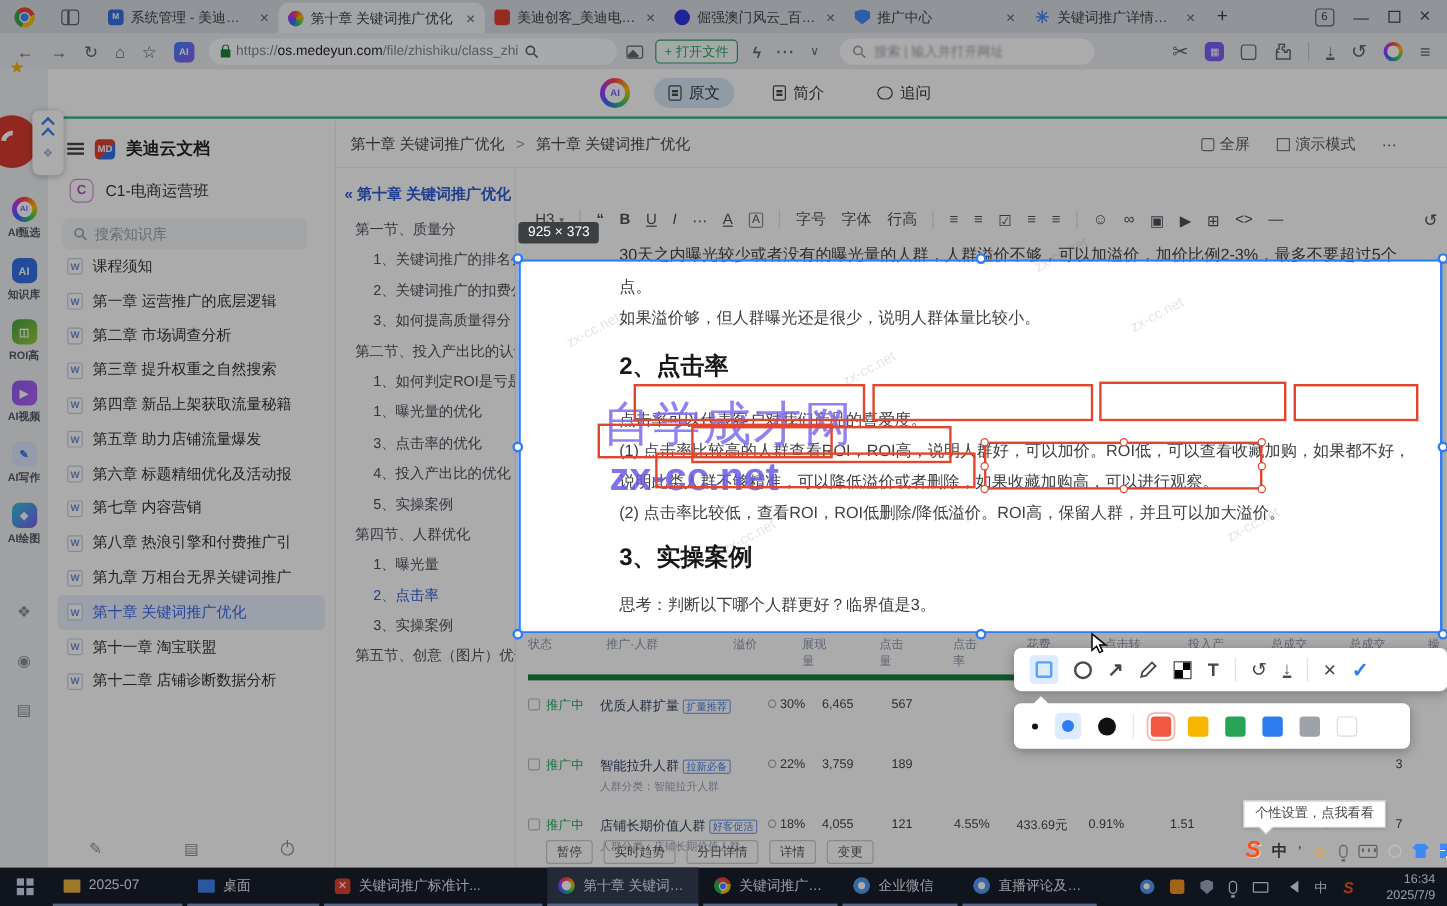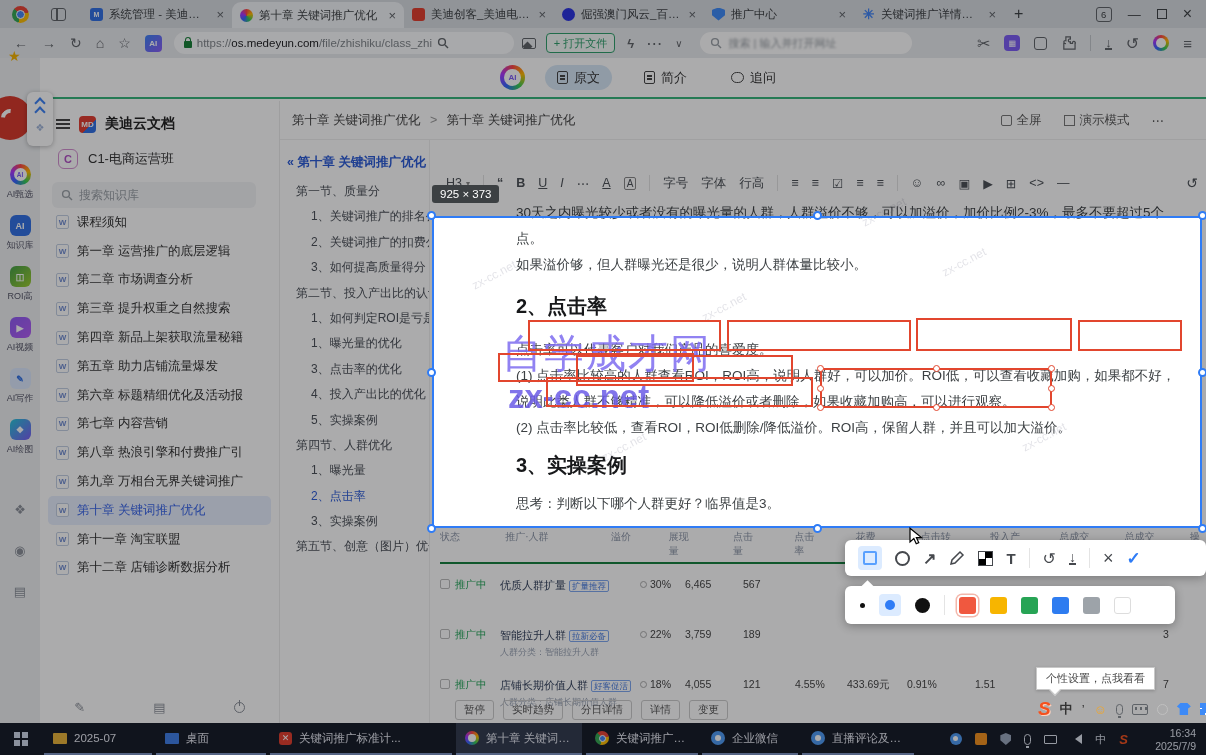--- a/index.html
+++ b/index.html
@@ -54,21 +54,21 @@
   .vdiv { width:1px; height:16px; background:#c3c7cc; }
   .dl-ic { font-size:13px; border-bottom:2px solid #5f6368; line-height:11px; }
   .ai-circle { width:16px; height:16px; border-radius:50%; background:conic-gradient(#f44,#fb0,#3c5,#36f,#a3f,#f44); position:relative; }
   .ai-circle i { position:absolute; inset:3px; background:#fff; border-radius:50%; }
   .star-bm { position:absolute; left:8px; top:48px; color:#f5b301; font-size:14px; z-index:5; }
 
   
   .rail { position:absolute; left:0; top:58px; width:40px; bottom:32px; background:#eef0f2; }
   .rail-item { width:40px; margin-top:14px; display:flex; flex-direction:column; align-items:center; gap:3px; }
   .rail-ic { width:21px; height:21px; border-radius:6px; display:flex; align-items:center; justify-content:center; font-size:9px; color:#fff; font-weight:bold; }
-  .rail-lbl { font-size:9px; color:#556; }
+  .rail-lbl { font-size:9px; color:#556;font-weight:bold; }
   .ri-0 { background:conic-gradient(#f44,#fb0,#3c5,#36f,#a3f,#f44); border-radius:50%; }
   .ri-0 i { width:13px; height:13px; background:#fff; border-radius:50%; color:#7b5cf5; font-size:6.5px; font-style:normal; display:flex; align-items:center; justify-content:center; font-weight:bold; }
   .ri-1 { background:#2f6fe4; } .ri-2 { background:linear-gradient(135deg,#43a047,#9ccc2e); }
   .ri-3 { background:linear-gradient(135deg,#8e5cf5,#b35cf5); } .ri-4 { background:#dce9fd; color:#2f6fe4; }
   .ri-5 { background:linear-gradient(135deg,#26c6da,#7b5cf5); }
   .rail-low { margin-top:46px; color:#8a8f98; font-size:13px; text-align:center; }
   .rail-low div { margin-top:26px; }
 
   .pagehead { position:absolute; left:40px; top:58px; right:0; height:41px; background:#fff; border-bottom:2px solid #35b57a; }
   .ph-center { position:absolute; left:460px; top:7px; display:flex; align-items:center; gap:20px; }
@@ -146,21 +146,21 @@
   .wmt { position:absolute; font-size:12px; color:rgba(60,60,90,.14); transform:rotate(-28deg); z-index:27; }
 
   
   .cap { position:absolute; left:432px; top:216px; width:770px; height:312px; border:2px solid #2f7cf6; box-shadow:0 0 0 2500px rgba(10,10,12,.34); z-index:40; pointer-events:none; }
   .hd { position:absolute; width:9px; height:9px; background:#fff; border:2px solid #2f7cf6; border-radius:50%; pointer-events:auto; }
   .size-label { position:absolute; left:432px; top:185px; background:#3c4043; color:#fff; font-size:11.5px; padding:3px 8px; border-radius:3px; z-index:45; }
 
   
   .dtable { position:absolute; left:10px; top:390px; width:766px; font-size:10px; color:#8a94a6; }
   .trow { display:flex; align-items:flex-start; }
-  .thead { border-bottom:2px solid #15803d; padding-bottom:4px;gap:35px; }
+  .thead { border-bottom:5px solid #15803d; padding-bottom:4px;gap:35px; }
   .c0{width:60px;} .c1{width:140px;} .c2{width:45px;} .c3{width:58px;} .c4{width:52px;} .c5{width:52px;}
   .c6{width:60px;} .c7{width:68px;} .c8{width:68px;} .c9{width:60px;} .c10{width:60px;} .c11{width:32px;}
   .drow { margin-top:14px; height:36px; font-size:10.5px; color:#444; }
   .cb { width:10px; height:10px; border:1px solid #bbb; border-radius:2px; display:inline-block; margin-right:5px; vertical-align:-1px; }
   .stat { color:#26a65b; }
   .pname { color:#33415c; font-size:11px; white-space:nowrap; }
   .ptag { border:1px solid #7ea7f0; color:#4a7de0; font-size:8.5px; border-radius:2px; padding:0 2px; margin-left:3px; }
   .psub { color:#98a2b3; font-size:9px; margin-top:3px; }
   .prem { color:#444; } .prem i { display:inline-block; width:7px; height:7px; border:1px solid #aaa; border-radius:50%; margin-right:3px; font-style:normal; }
   .tbl-actions { position:absolute; left:25px; top:560px; display:flex; gap:9px; }

